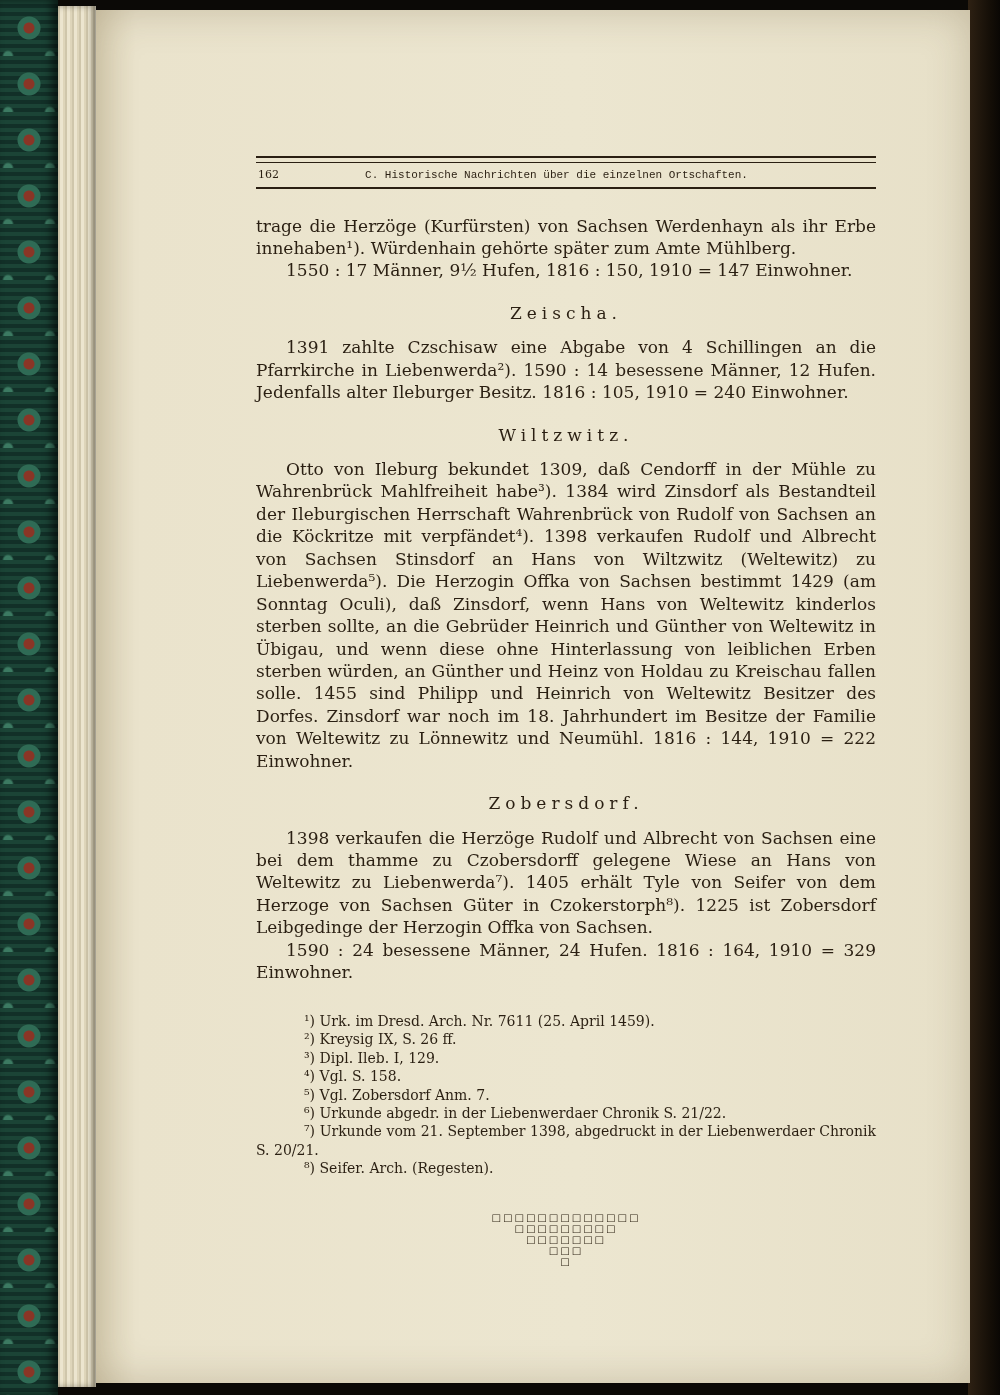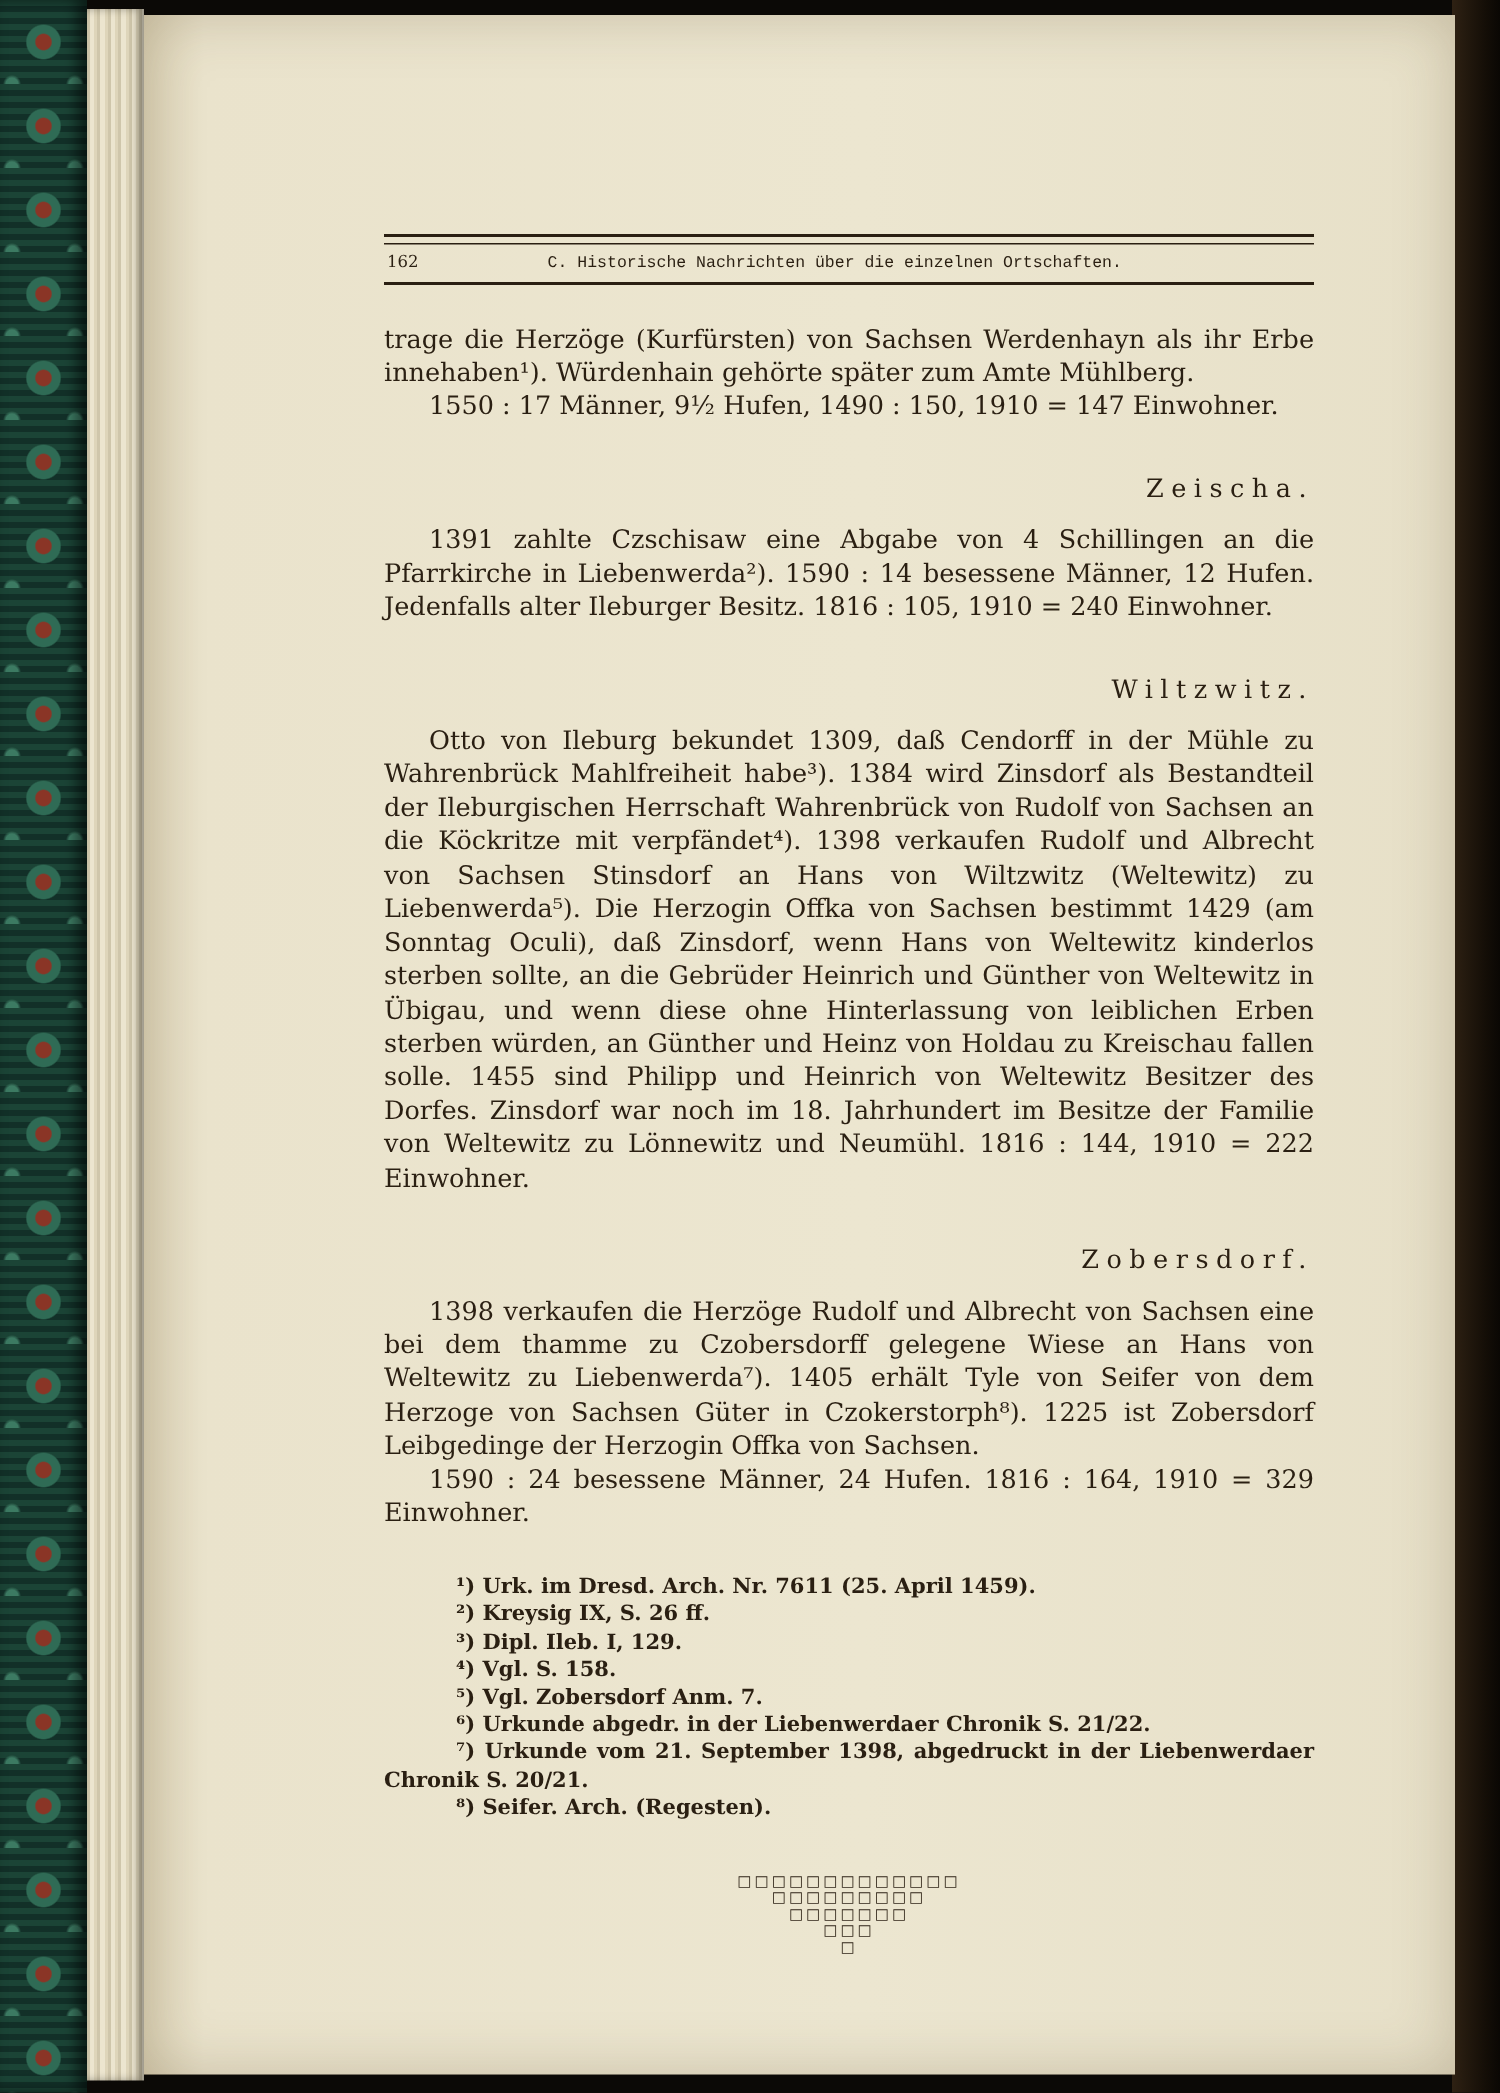--- a/index.html
+++ b/index.html
@@ -60,30 +60,29 @@
     font-size:11px;
   }
   .rule-top{height:4px;border-top:2px solid #2a1f12;border-bottom:1px solid #2a1f12;}
   .rule-bottom{border-top:2px solid #2a1f12;height:0;margin-bottom:26px;}
   .page-number{flex:0 0 auto;}
   .head-title{flex:1 1 auto;text-align:center;padding-right:40px;font-family:Liberation Mono, monospace;}
 
   .para{margin:0;text-indent:30px;}
   .para.noindent{text-indent:0;}
   .heading{
-    text-align:right;
+    text-align:center;
     text-indent:0;
     letter-spacing:5px;
-    margin:32px 0 12px 0;
+    margin:20px 0 12px 0;
   }
   .footnotes{
     margin-top:28px;
     font-size:14px;
     line-height:1.32;
-    font-weight:bold;
   }
   .footnote{margin:0;text-indent:48px;text-align:justify;}
   .ornament{
     margin-top:34px;
     text-align:center;
     font-size:10px;
     line-height:11px;
     letter-spacing:2px;
   }
 </style>
@@ -101,21 +100,21 @@
     <div class="content">
 
       <div class="rule-top"></div>
       <div class="running-head">
         <span class="page-number">162</span>
         <span class="head-title">C. Historische Nachrichten über die einzelnen Ortschaften.</span>
       </div>
       <div class="rule-bottom"></div>
 
       <p class="para noindent">trage die Herzöge (Kurfürsten) von Sachsen Werdenhayn als ihr Erbe innehaben¹). Würdenhain gehörte später zum Amte Mühlberg.</p>
-      <p class="para">1550 : 17 Männer, 9½ Hufen, 1490 : 150, 1910 = 147 Einwohner.</p>
+      <p class="para">1550 : 17 Männer, 9½ Hufen, 1816 : 150, 1910 = 147 Einwohner.</p>
 
       <p class="heading">Zeischa.</p>
       <p class="para">1391 zahlte Czschisaw eine Abgabe von 4 Schillingen an die Pfarrkirche in Liebenwerda²).  1590 : 14 besessene Männer, 12 Hufen. Jedenfalls alter Ileburger Besitz.  1816 : 105,  1910 = 240 Einwohner.</p>
 
       <p class="heading">Wiltzwitz.</p>
       <p class="para">Otto von Ileburg bekundet 1309, daß Cendorff in der Mühle zu Wahrenbrück Mahlfreiheit habe³).  1384 wird Zinsdorf als Bestandteil der Ileburgischen Herrschaft Wahrenbrück von Rudolf von Sachsen an die Köckritze mit verpfändet⁴).  1398 verkaufen Rudolf und Albrecht von Sachsen Stinsdorf an Hans von Wiltzwitz (Weltewitz) zu Liebenwerda⁵).  Die Herzogin Offka von Sachsen bestimmt 1429 (am Sonntag Oculi), daß Zinsdorf, wenn Hans von Weltewitz kinderlos sterben sollte, an die Gebrüder Heinrich und Günther von Weltewitz in Übigau, und wenn diese ohne Hinterlassung von leiblichen Erben sterben würden, an Günther und Heinz von Holdau zu Kreischau fallen solle. 1455 sind Philipp und Heinrich von Weltewitz Besitzer des Dorfes.  Zinsdorf war noch im 18. Jahrhundert im Besitze der Familie von Weltewitz zu Lönnewitz und Neumühl. 1816 : 144,  1910 = 222 Einwohner.</p>
 
       <p class="heading">Zobersdorf.</p>
       <p class="para">1398 verkaufen die Herzöge Rudolf und Albrecht von Sachsen eine bei dem thamme zu Czobersdorff gelegene Wiese an Hans von Weltewitz zu Liebenwerda⁷).  1405 erhält Tyle von Seifer von dem Herzoge von Sachsen Güter in Czokerstorph⁸).  1225 ist Zobersdorf Leibgedinge der Herzogin Offka von Sachsen.</p>
       <p class="para">1590 : 24 besessene Männer, 24 Hufen.  1816 : 164,  1910 = 329 Einwohner.</p>

